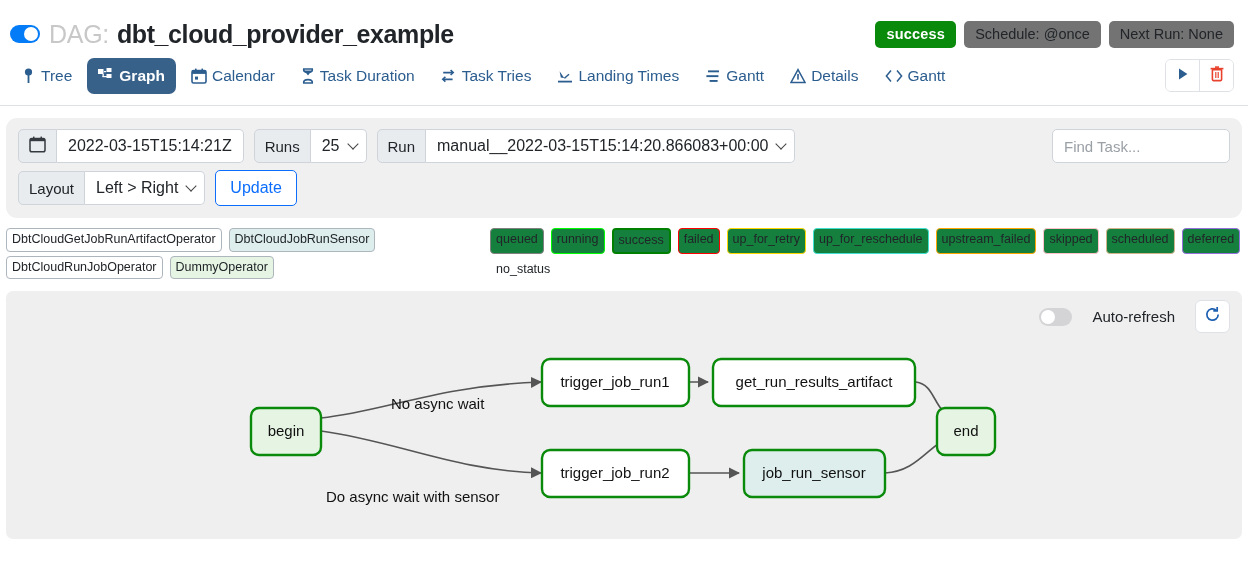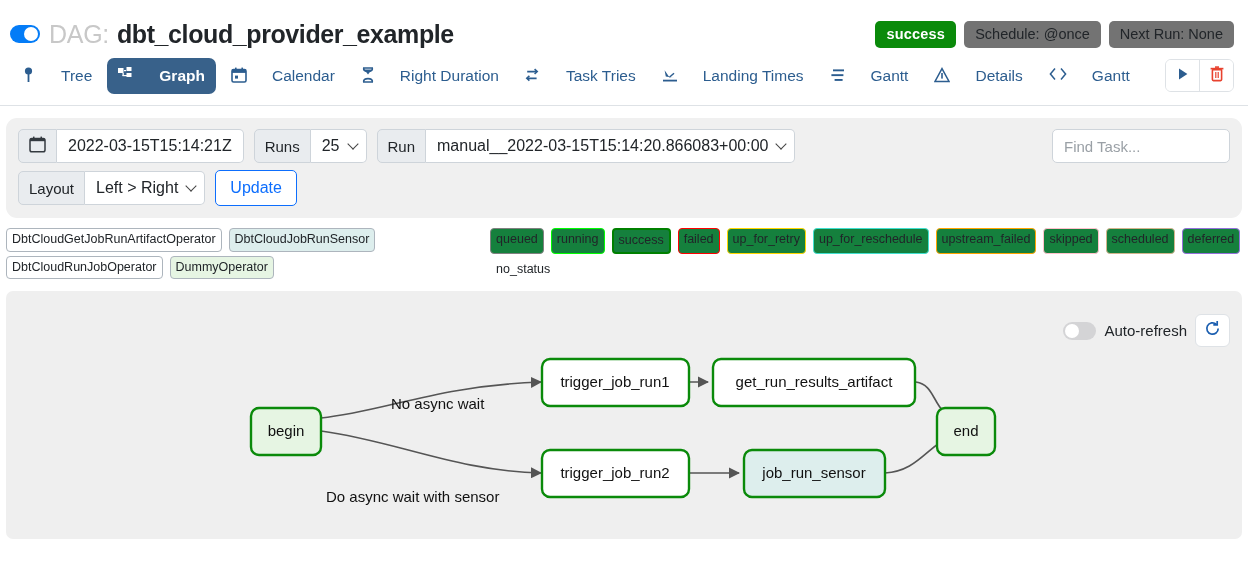--- a/index.html
+++ b/index.html
@@ -76,22 +76,22 @@
   .tabbar {
     display: flex;
     align-items: center;
     padding: 0 14px 0 10px;
     height: 60px;
     border-bottom: 1px solid #dee2e6;
     box-sizing: border-box;
   }
   .tab {
     display: flex;
-    align-items: flex-start;
-    gap: 25px;
+    align-items: center;
+    gap: 5px;
     font-size: 15.5px;
     color: #2c5d8f;
     padding: 9px 11px;
     border-radius: 7px;
     white-space: nowrap;
     margin-right: 4px;
   }
   .tab.active {
     background: #38618a;
     color: #ffffff;
@@ -235,25 +235,25 @@
   .graph-panel {
     margin: 6px 6px 0 6px;
     background: #efefef;
     border-radius: 7px;
     height: 248px;
     position: relative;
     overflow: hidden;
   }
   .graph-controls {
     position: absolute;
-    top: 23px;
+    top: 9px;
     right: 12px;
     display: flex;
     align-items: center;
-    gap: 8px;
+    gap: 20px;
   }
   .switch {
     width: 33px;
     height: 18px;
     border-radius: 9px;
     background: #d4d4d6;
     position: relative;
   }
   .switch .knob {
     position: absolute;
@@ -355,21 +355,21 @@
     <span>Calendar</span>
   </div>
 
   <div class="tab">
     <span>
       <svg width="14" height="16" viewBox="0 0 14 16">
           <path d="M2 1h10M2 15h10M2.6 1.4c0 4 8.8 4 8.8 0M2.6 14.6c0-4 8.8-4 8.8 0" stroke="#2c5d8f" stroke-width="1.6" fill="none"></path>
           <path d="M3.2 2.6h7.6L7 7.6 3.2 2.6z" fill="#2c5d8f"></path>
         </svg>
     </span>
-    <span>Right Duration</span>
+    <span>Task Duration</span>
   </div>
 
   <div class="tab">
     <span>
       <svg width="16" height="16" viewBox="0 0 16 16">
           <path d="M2.2 4.6h9.4M2.2 11.4h9.4" stroke="#2c5d8f" stroke-width="1.6" fill="none"></path>
           <path d="M9.6 2.2l2.6 2.4-2.6 2.4M4.4 8.8L1.8 11.2l2.6 2.4" stroke="#2c5d8f" stroke-width="1.6" fill="none"></path>
         </svg>
     </span>
     <span>Task Tries</span>

